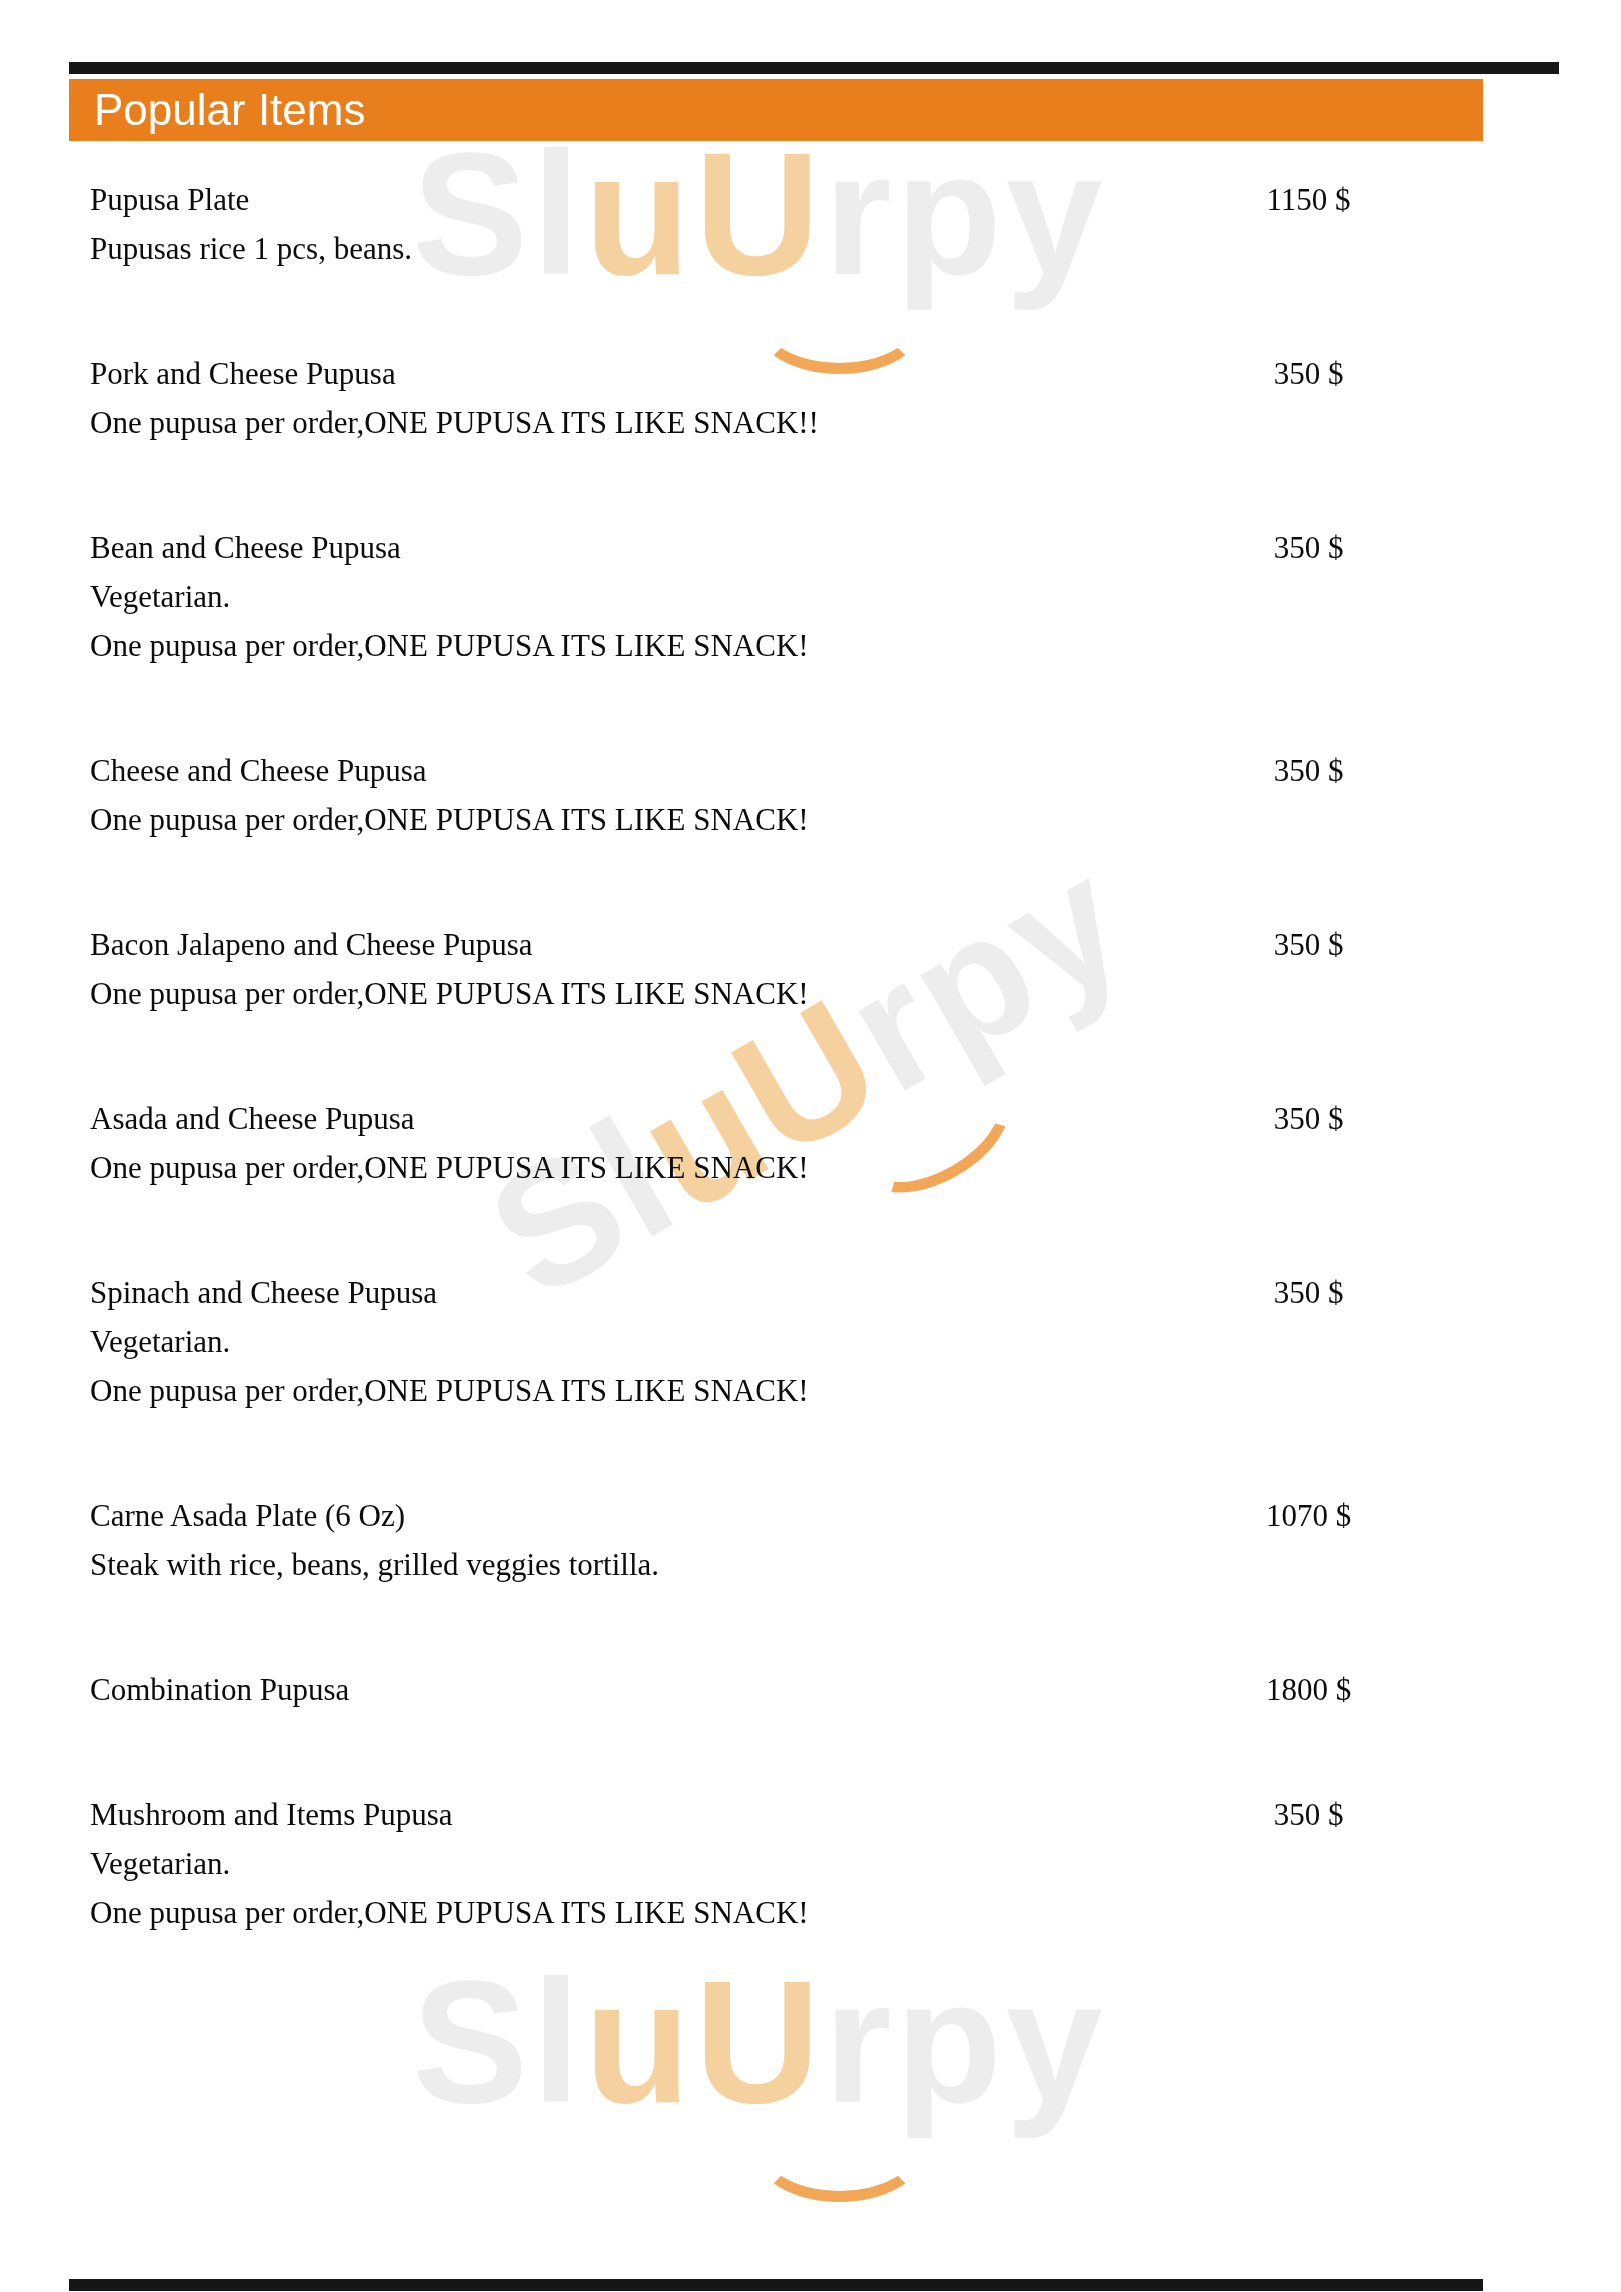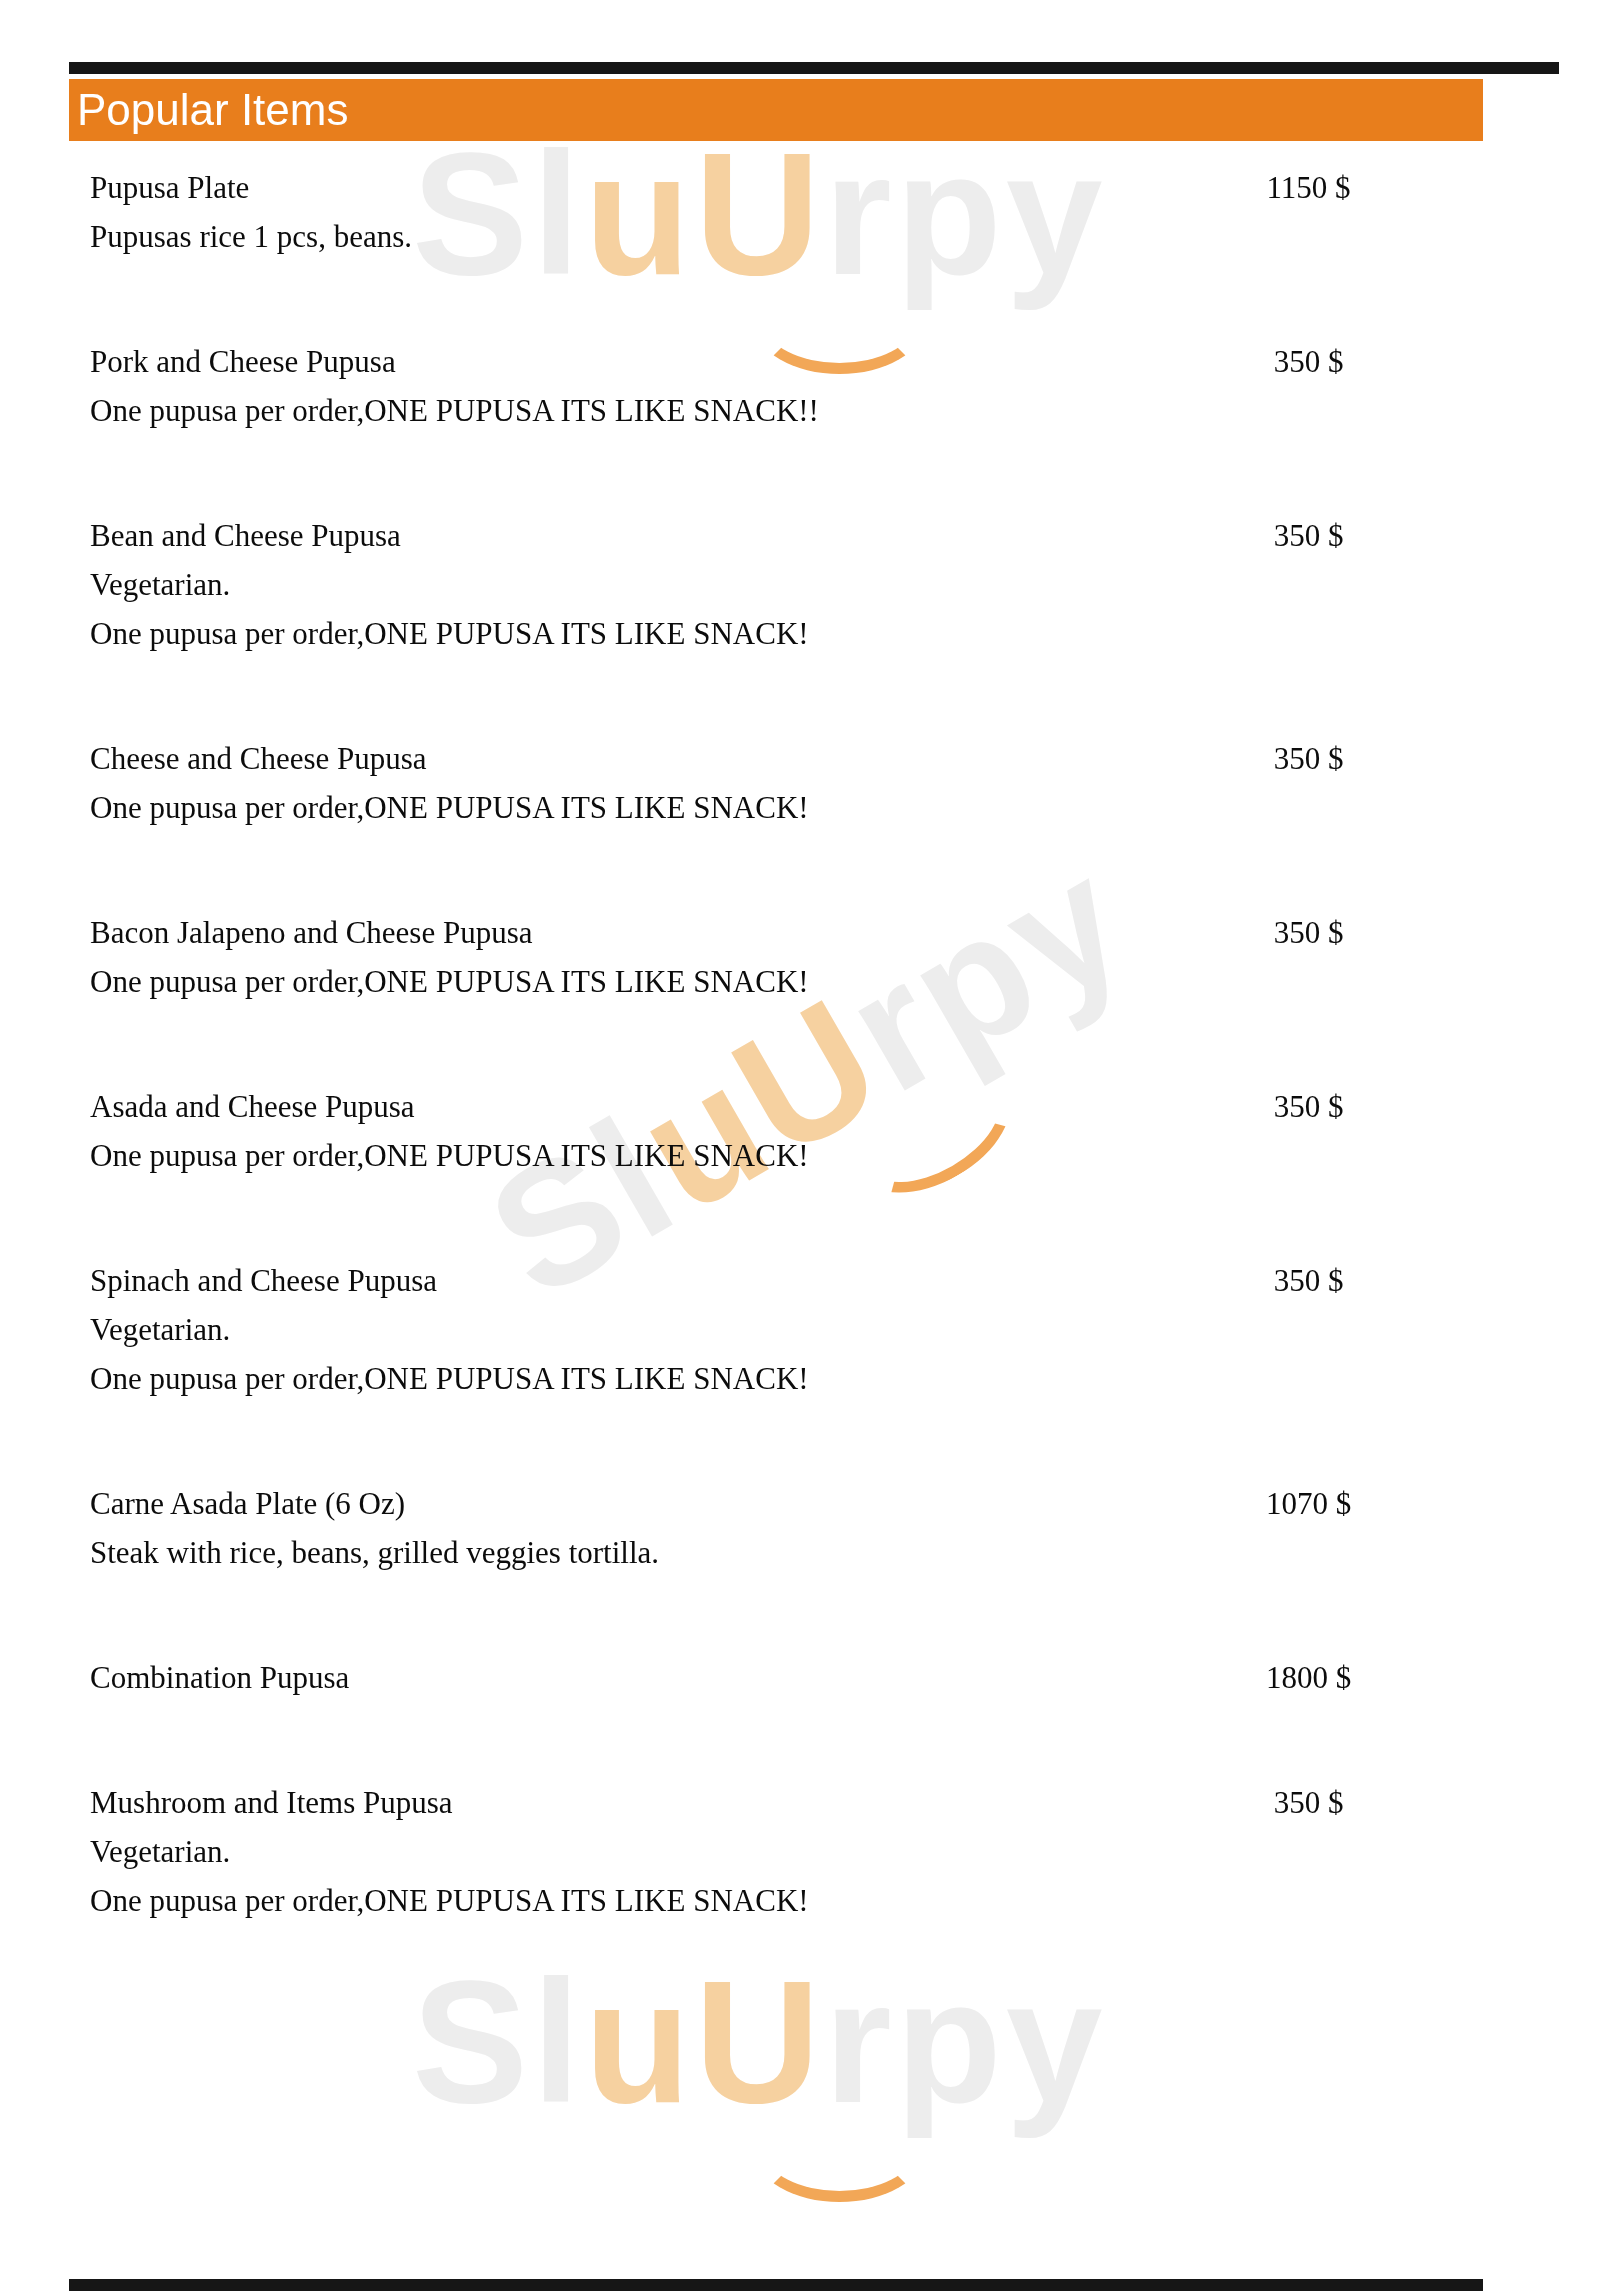--- a/index.html
+++ b/index.html
@@ -67,39 +67,39 @@
     height: 62px;
     background: var(--accent-orange, #e87e1c);
     display: flex;
     align-items: center;
   }
   .section-title {
     font-family: "Liberation Sans", sans-serif;
     font-size: 44px;
     font-weight: 400;
     color: #ffffff;
-    padding-left: 8px;
+    padding-left: 25px;
     line-height: 1;
   }
   .bottombar {
     position: absolute;
     z-index: 1;
     left: 69px;
     top: 2279px;
     width: 1414px;
     height: 11.8px;
     background: var(--bar-black, #161616);
   }
 
   
   .menu-list {
     position: absolute;
     z-index: 1;
     left: 90px;
-    top: 163px;
+    top: 175px;
     width: 1297px;
   }
   .menu-item {
     margin-bottom: 76px;
   }
   .item-row {
     display: flex;
     align-items: baseline;
     line-height: 49px;
     font-size: 31px;

